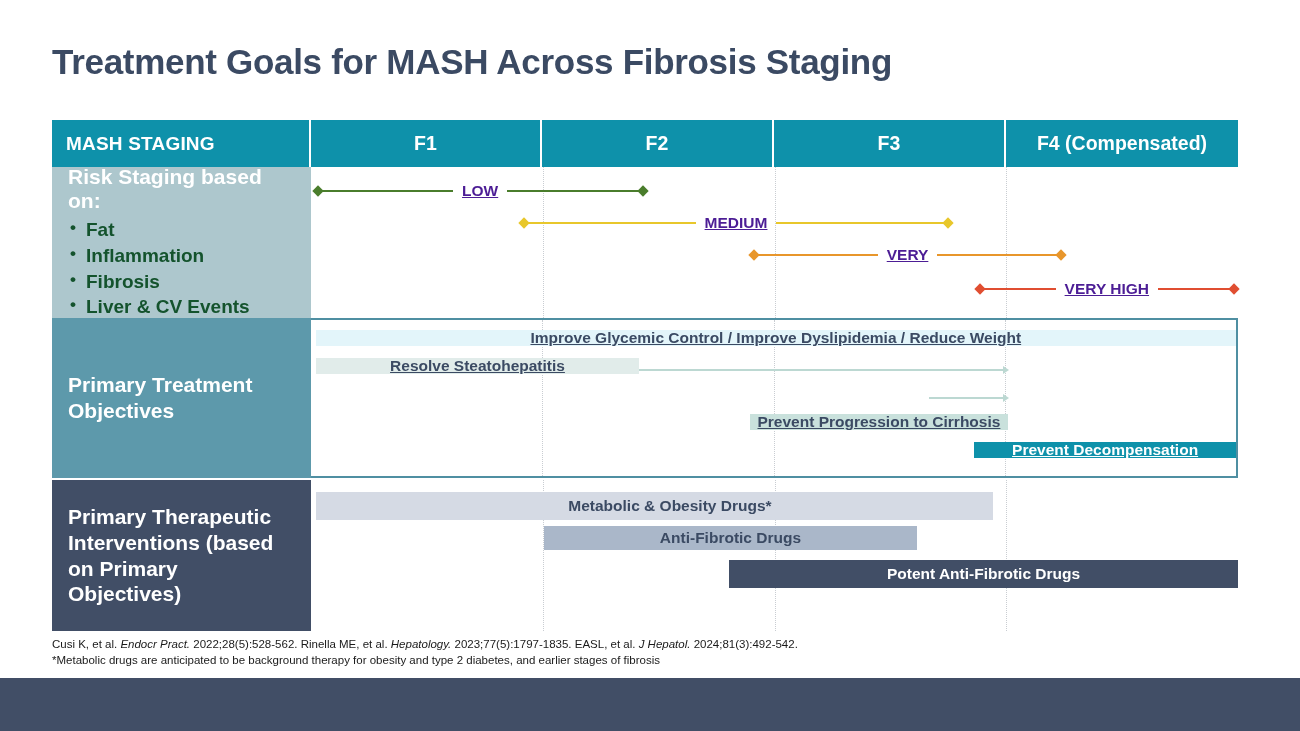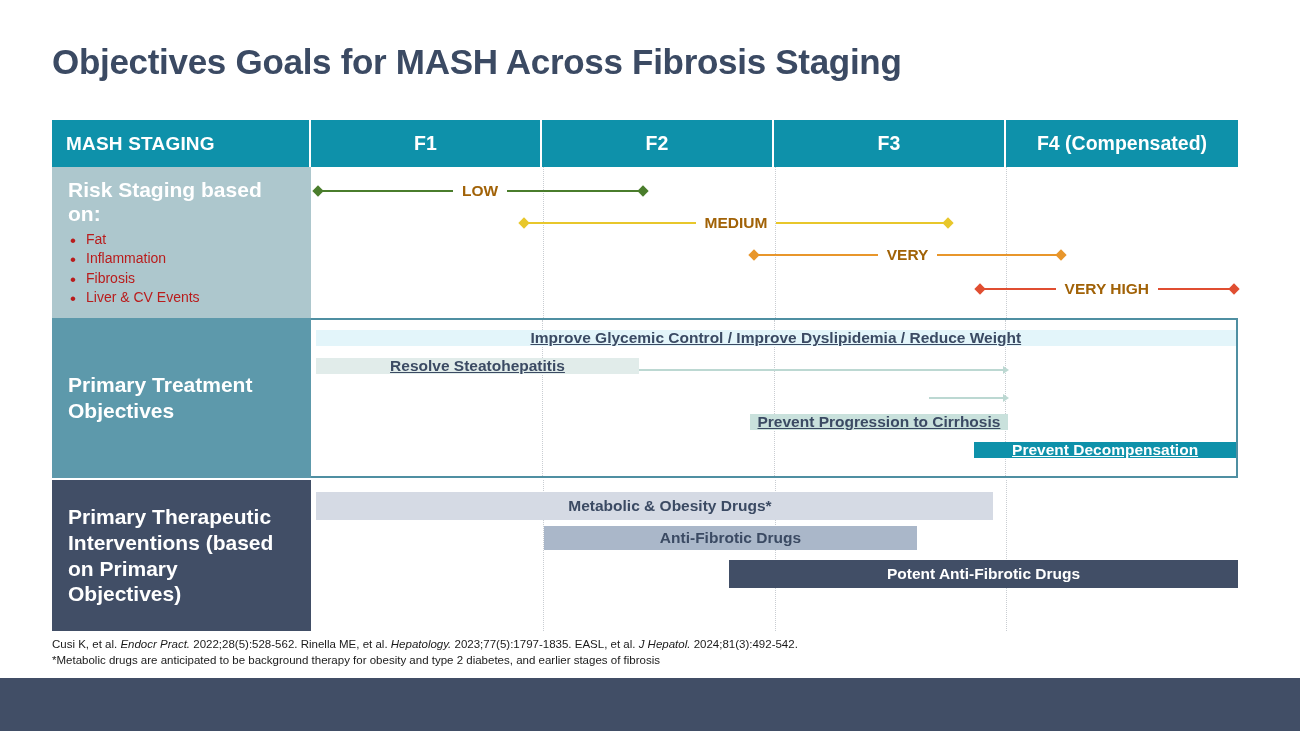--- a/index.html
+++ b/index.html
@@ -42,21 +42,21 @@
   }
   .row-plot { position: absolute; left: 259px; top: 0; right: 0; height: 100%; }
 
   
   #row-risk { top: 47px; height: 151px; }
   #row-risk .row-label { background: #adc7cd; }
   #row-risk .row-plot { background: #ffffff; }
   .risk-title { color: #ffffff; font-size: 21px; font-weight: bold; margin-bottom: 4px; }
   .risk-list { list-style: none; }
   .risk-list li {
-    color: #b91c1c; font-size: 14px; font-weight: 400;
+    color: #14532d; font-size: 19px; font-weight: 700;
     line-height: 1.36; padding-left: 18px; position: relative;
   }
   .risk-list li::before {
     content: "\2022"; position: absolute; left: 2px; top: -1px; font-size: 17px;
   }
 
   
   #row-obj { top: 198px; height: 160px; }
   #row-obj .row-label { background: #5d99ab; }
   #row-obj .row-plot { background: #ffffff; border: 2px solid #4f8fa2; border-left: none; }
@@ -71,22 +71,22 @@
   
   .colguide {
     position: absolute; top: 0; bottom: 0; width: 0;
     border-left: 1px dotted #c9cdd2;
   }
 
   
   .arrow { position: absolute; height: 16px; display: flex; align-items: center; }
   .arrow .seg { height: 2.5px; flex: 0 0 auto; }
   .arrow .lbl {
-    font-size: 15.5px; font-weight: bold; color: #a16207;
-    padding: 0 9px; white-space: nowrap;
+    font-size: 15.5px; font-weight: bold; color: #4c1d95;
+    padding: 0 9px; white-space: nowrap; text-decoration: underline;
   }
   .arrow .dot { width: 8px; height: 8px; transform: rotate(45deg); flex: 0 0 auto; }
 
   
   .bar {
     position: absolute; display: flex; align-items: center; justify-content: center;
     font-size: 15.5px; font-weight: bold; white-space: nowrap;
   }
   .bar.h1 { height: 16px; text-decoration: underline; }
   .bar-tail {
@@ -109,21 +109,21 @@
   .footer {
     position: absolute; left: 0; top: 678px; width: 1300px; height: 53px;
     background: #414e66;
   }
 </style>
 </head>
 <body>
 
 <div id="slide">
 
-  <div class="slide-title">Objectives Goals for MASH Across Fibrosis Staging</div>
+  <div class="slide-title">Treatment Goals for MASH Across Fibrosis Staging</div>
 
   <div class="table-wrap">
 
     <div class="hdr-row">
       <div class="hdr-cell first" style="left:0;width:259px;">MASH STAGING</div>
       <div class="hdr-cell" style="left:259px;width:231px;">F1</div>
       <div class="hdr-cell" style="left:490px;width:232px;">F2</div>
       <div class="hdr-cell" style="left:722px;width:232px;">F3</div>
       <div class="hdr-cell last" style="left:954px;width:232px;">F4 (Compensated)</div>
     </div>

